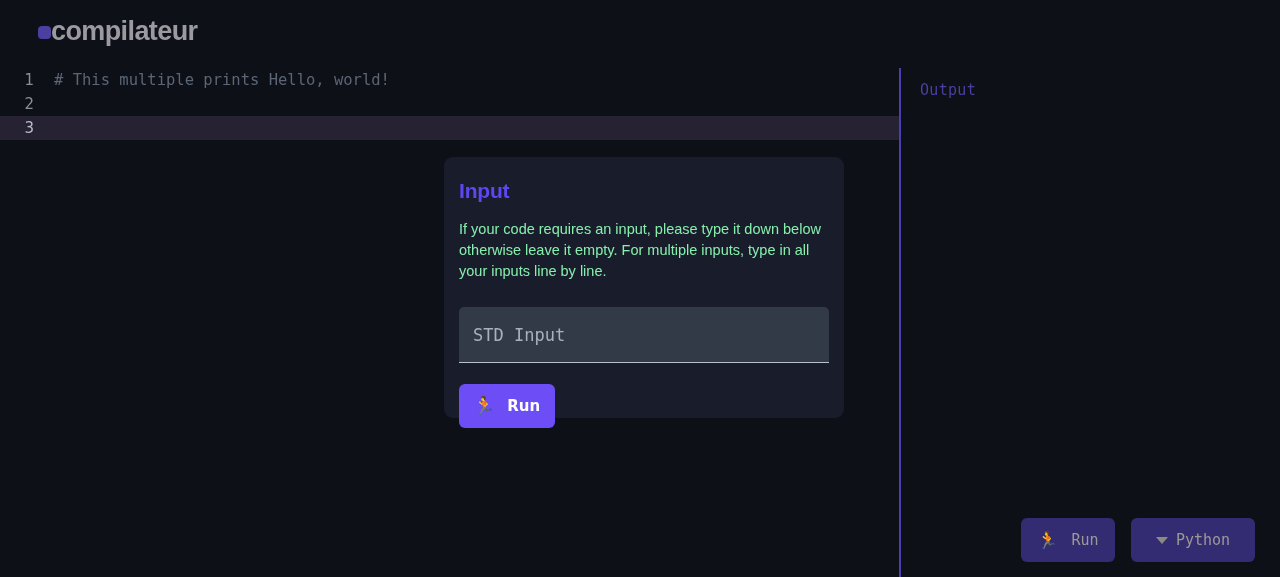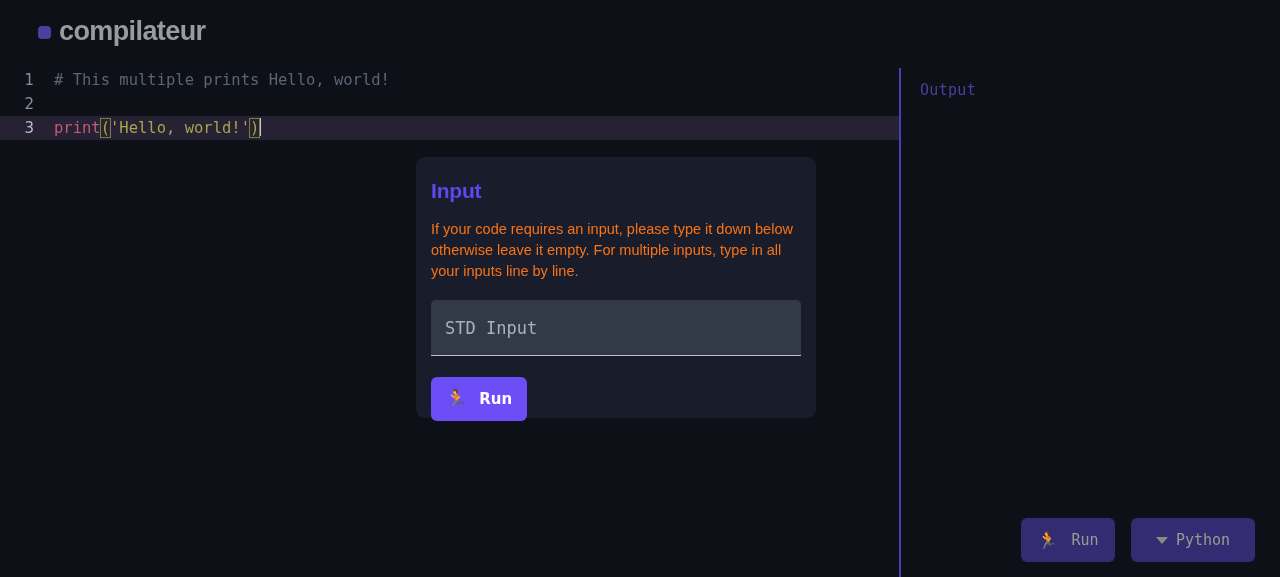--- a/index.html
+++ b/index.html
@@ -24,21 +24,21 @@
     left: 0; top: 0;
     width: 900px;
     height: 62px;
     display: flex;
     align-items: center;
     padding-left: 38px;
   }
   .logo {
     display: flex;
     align-items: center;
-    gap: 8px;
+    gap: 0;
   }
   .logo-mark {
     width: 13px;
     height: 13px;
     border-radius: 4px;
     background: #4b3fa0;
     display: block;
     flex: 0 0 auto;
     margin-top: 2px;
   }
@@ -168,40 +168,40 @@
   .caret-down {
     width: 0; height: 0;
     border-left: 6px solid transparent;
     border-right: 6px solid transparent;
     border-top: 7px solid #8b8b84;
   }
 
   
   .modal {
     position: absolute;
-    left: 416px;
+    left: 444px;
     top: 157px;
     width: 400px;
     height: 261px;
     background: #191d2b;
     border-radius: 9px;
     padding: 22px 15px 0 15px;
   }
   .modal-title {
     font-size: 21px;
     font-weight: 700;
     color: #5b48f0;
     letter-spacing: -0.2px;
     margin-bottom: 16px;
   }
   .modal-desc {
     font-size: 14.5px;
     line-height: 21px;
-    color: #f97316;
-    margin-bottom: 18px;
+    color: #86efac;
+    margin-bottom: 25px;
     max-width: 366px;
   }
   .std-input {
     width: 370px;
     height: 56px;
     background: #323a47;
     border: none;
     border-bottom: 1.5px solid #b9bfc9;
     border-radius: 5px 5px 0 0;
     color: #c7ccd6;
@@ -249,21 +249,20 @@
     <span class="code-text"><span class="tok-comment"># This multiple prints Hello, world!</span></span>
   </div>
 
   <div class="code-line">
     <span class="gutter">2</span>
     <span class="code-text"></span>
   </div>
 
   <div class="code-line active">
     <span class="gutter">3</span>
-    <span class="code-text"><span class="tok-fn">print</span><span class="bracket-match">(</span><span class="tok-str">'Hello, world!'</span><span class="bracket-match">)</span><span class="caret"></span></span>
   </div>
 
 </div>
 
 <div class="divider"></div>
 
 <div class="output-panel">
   <div class="output-label">Output</div>
   <div class="output-body"></div>
 

